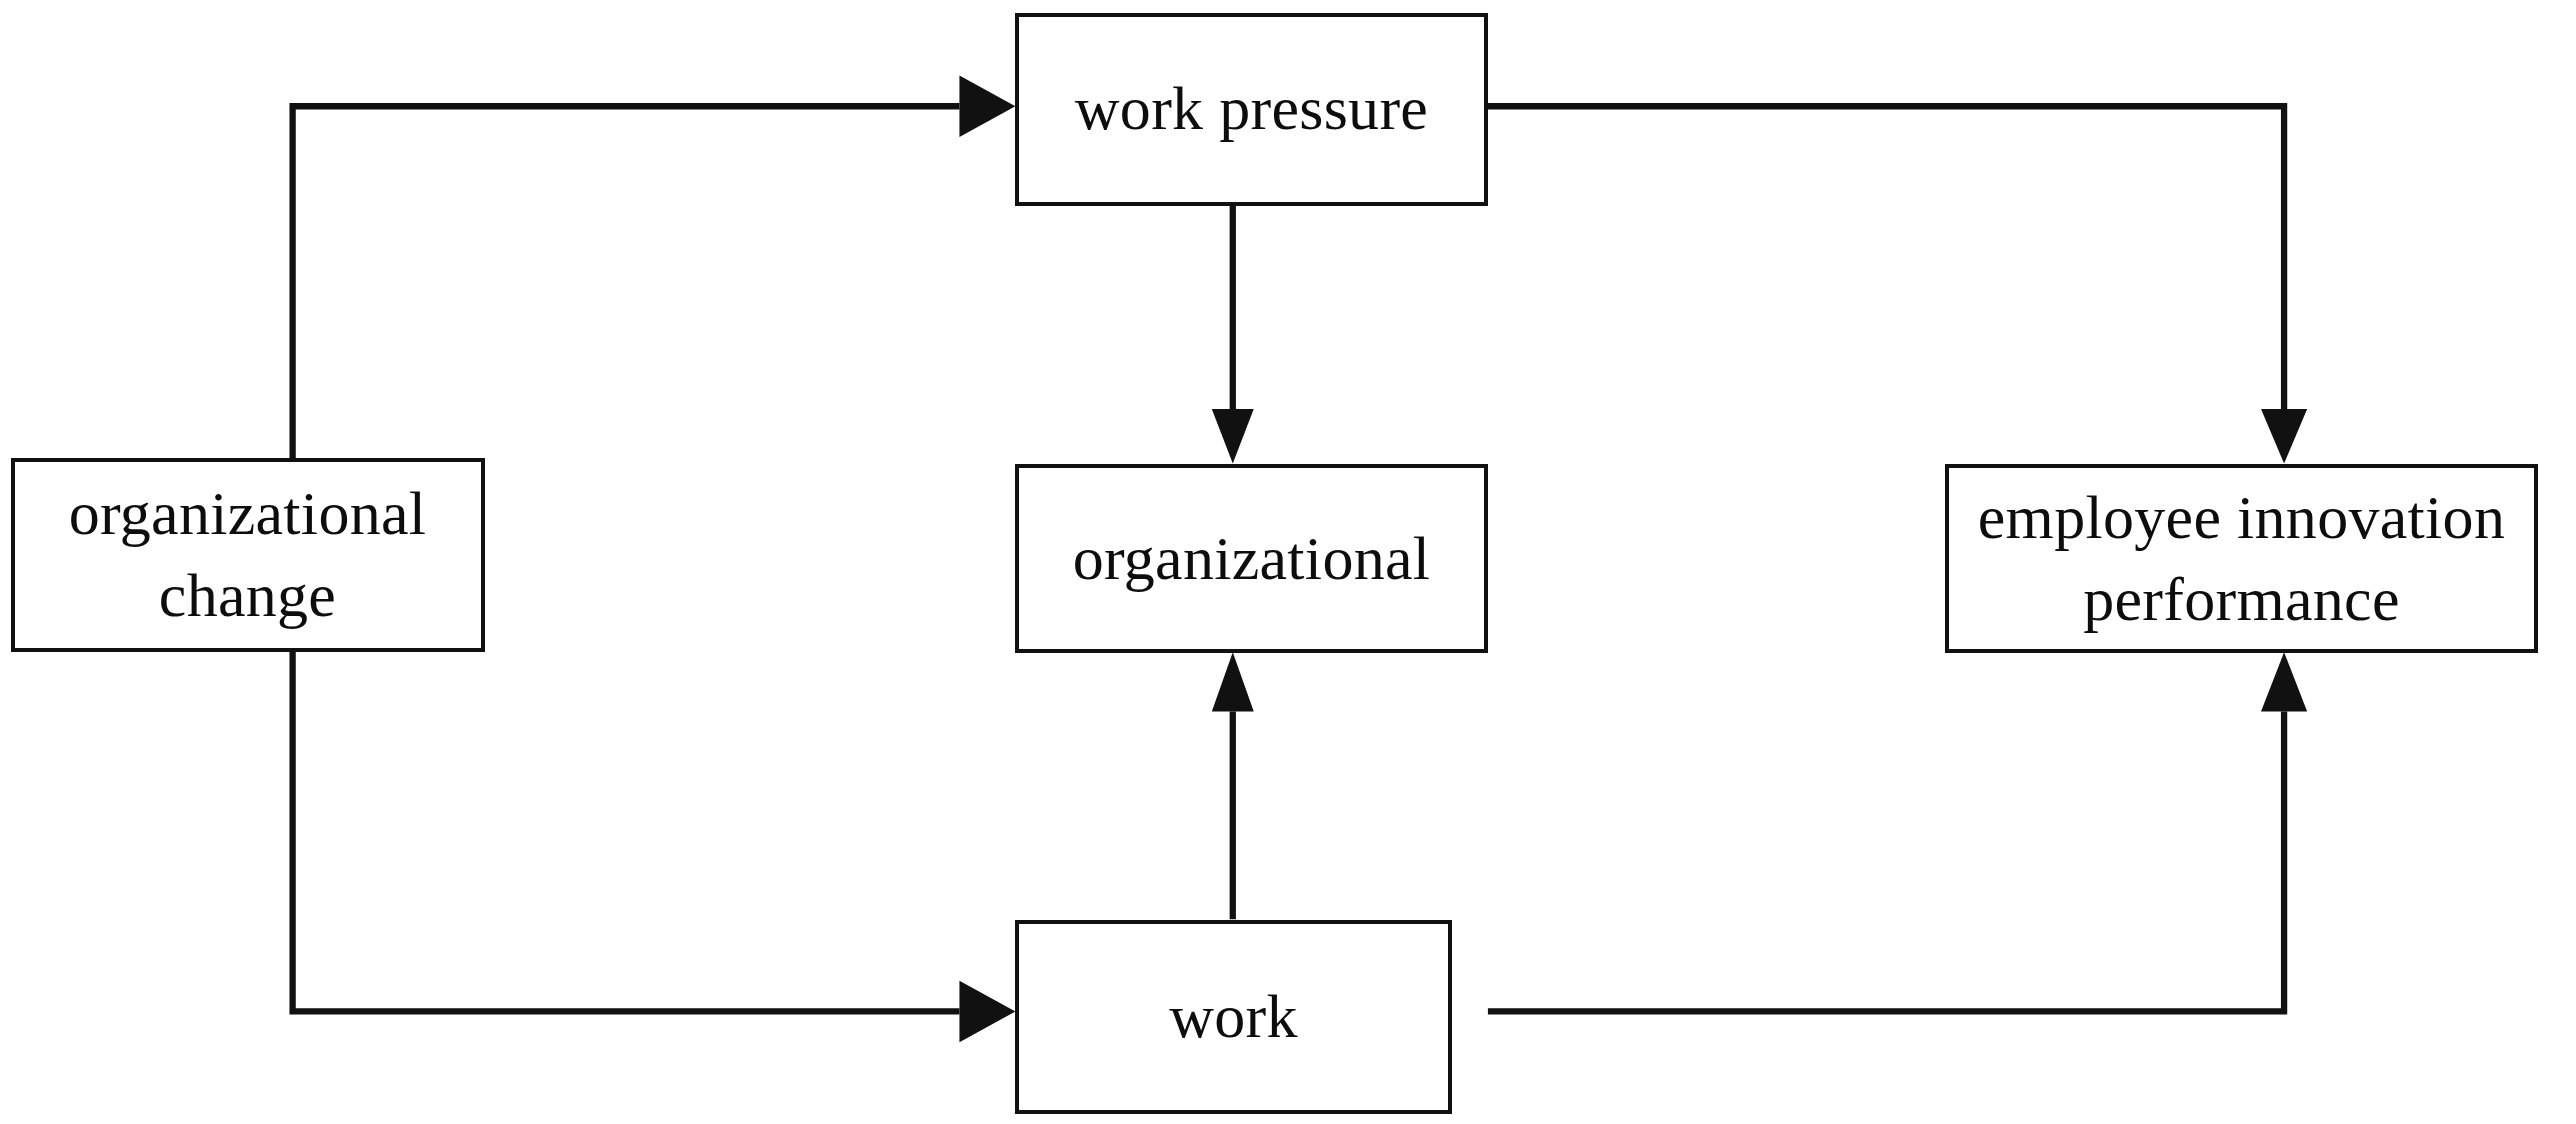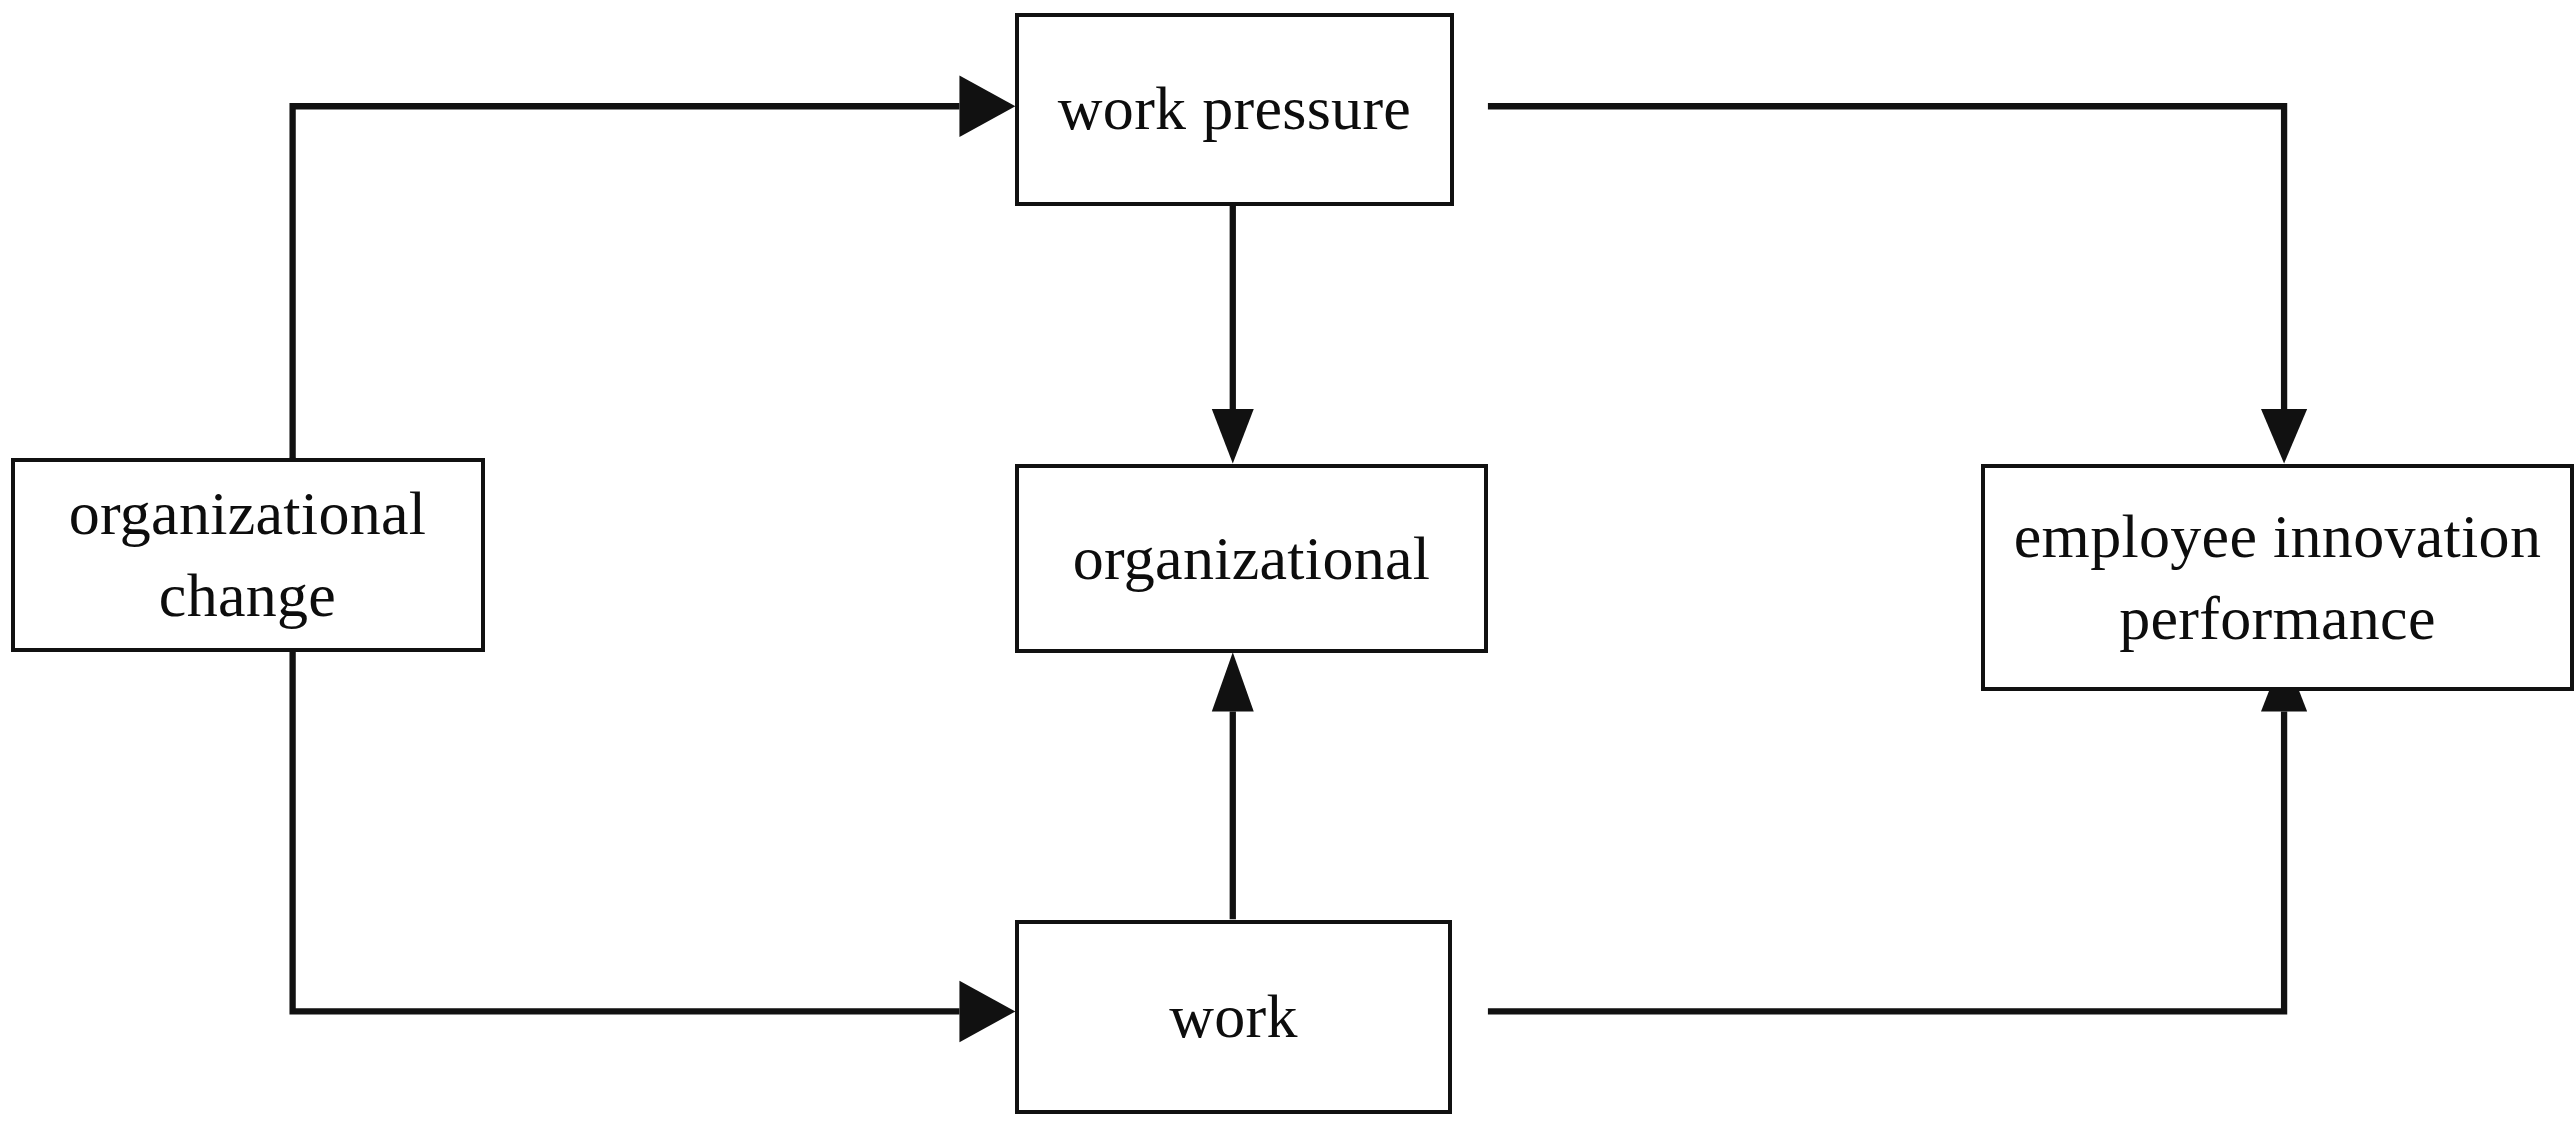--- a/index.html
+++ b/index.html
@@ -46,30 +46,30 @@
   }
   .node-line {
     display: block;
     white-space: nowrap;
   }
   
   #node-organizational-change {
     left: 10.5px;  top: 458px;  width: 474px;  height: 194px;
   }
   #node-work-pressure {
-    left: 1015px; top: 12.6px;   width: 439px;  height: 193px;
+    left: 1015px; top: 12.6px;   width: 473px;  height: 193px;
   }
   #node-organizational-identity {
     left: 1015px; top: 464px;  width: 473px;  height: 189px;
   }
   #node-work-engagement {
     left: 1015px; top: 920px; width: 437px;  height: 194px;
   }
   #node-employee-innovation-performance {
-    left: 1945px; top: 464px;  width: 593px;  height: 227px; margin-left: 36px;
+    left: 1945px; top: 464px;  width: 593px;  height: 189px;
   }
 </style>
 </head>
 <body>
 
 <div id="diagram-root">
 
   <svg id="edge-layer" viewBox="0 0 3684 1608" width="2576" height="1124" xmlns="http://www.w3.org/2000/svg" aria-hidden="true">
 
     <g>

